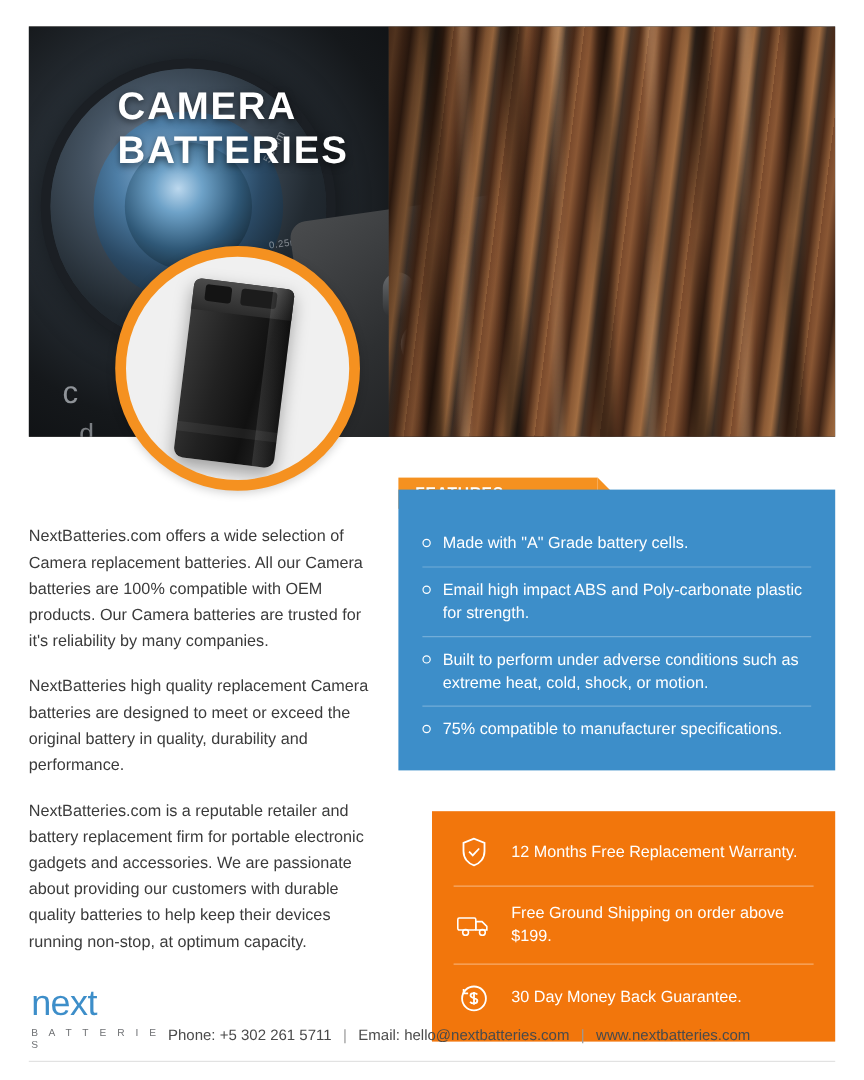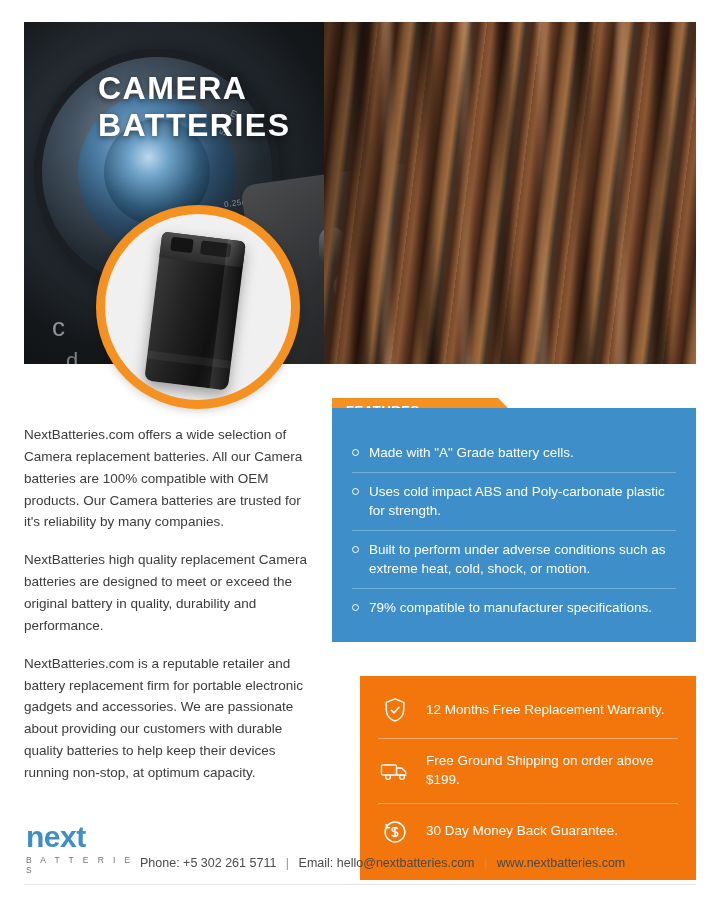--- a/index.html
+++ b/index.html
@@ -214,21 +214,21 @@
   
   .copy {
     position: absolute;
     left: 24px;
     top: 424px;
     width: 296px;
     color: #3b3b3b;
     font-size: 13.5px;
     line-height: 1.62;
   }
-  .copy p { margin-bottom: 16px; }
+  .copy p { margin-bottom: 16px; margin-top: 12px; }
 
   
   .features {
     position: absolute;
     left: 332px;
     top: 408px;
     width: 364px;
     background: #3d8ec9;
     padding: 26px 20px 16px 20px;
   }
@@ -272,21 +272,21 @@
     border: 1.5px solid #ffffff;
   }
 
   
   .promos {
     position: absolute;
     left: 360px;
     top: 676px;
     width: 336px;
     background: #f2760c;
-    padding: 6px 18px 20px 18px;
+    padding: 6px 18px 8px 18px;
   }
   .promo-item {
     display: flex;
     align-items: center;
     gap: 14px;
     color: #ffffff;
     font-size: 13.5px;
     line-height: 1.4;
     padding: 13px 0;
     border-bottom: 1px solid rgba(255,255,255,0.4);
@@ -303,21 +303,21 @@
   
   .footer-logo {
     position: absolute;
     left: 26px;
     top: 822px;
     width: 120px;
   }
   .logo-word {
     color: #3d8ec9;
     font-size: 30px;
-    font-weight: 700;
+    font-weight: 400;
     letter-spacing: -0.5px;
     line-height: 1;
   }
   .logo-sub {
     color: #6f7174;
     font-size: 8.5px;
     letter-spacing: 3.4px;
     margin-top: 3px;
   }
   .footer-line {
@@ -394,29 +394,29 @@
   </div>
 
   <div class="features-tab">FEATURES</div>
   <div class="features">
     <div class="feature-item">
       <span class="bullet"></span>
       <span>Made with "A" Grade battery cells.</span>
     </div>
     <div class="feature-item">
       <span class="bullet"></span>
-      <span>Uses cold impact ABS and Poly-carbonate plastic for strength.</span>
+      <span>Email high impact ABS and Poly-carbonate plastic for strength.</span>
     </div>
     <div class="feature-item">
       <span class="bullet"></span>
       <span>Built to perform under adverse conditions such as extreme heat, cold, shock, or motion.</span>
     </div>
     <div class="feature-item">
       <span class="bullet"></span>
-      <span>79% compatible to manufacturer specifications.</span>
+      <span>75% compatible to manufacturer specifications.</span>
     </div>
   </div>
 
   <div class="promos">
     <div class="promo-item">
       <span class="promo-icon">
         <svg width="28" height="28" viewBox="0 0 24 24" fill="none" stroke="#ffffff" stroke-width="1.3">
           <path d="M12 2.5 4.5 5.5v6c0 5 3.2 8.7 7.5 10 4.3-1.3 7.5-5 7.5-10v-6L12 2.5z"></path>
           <path d="M8.5 11.8l2.6 2.6 4.6-4.9"></path>
         </svg>

